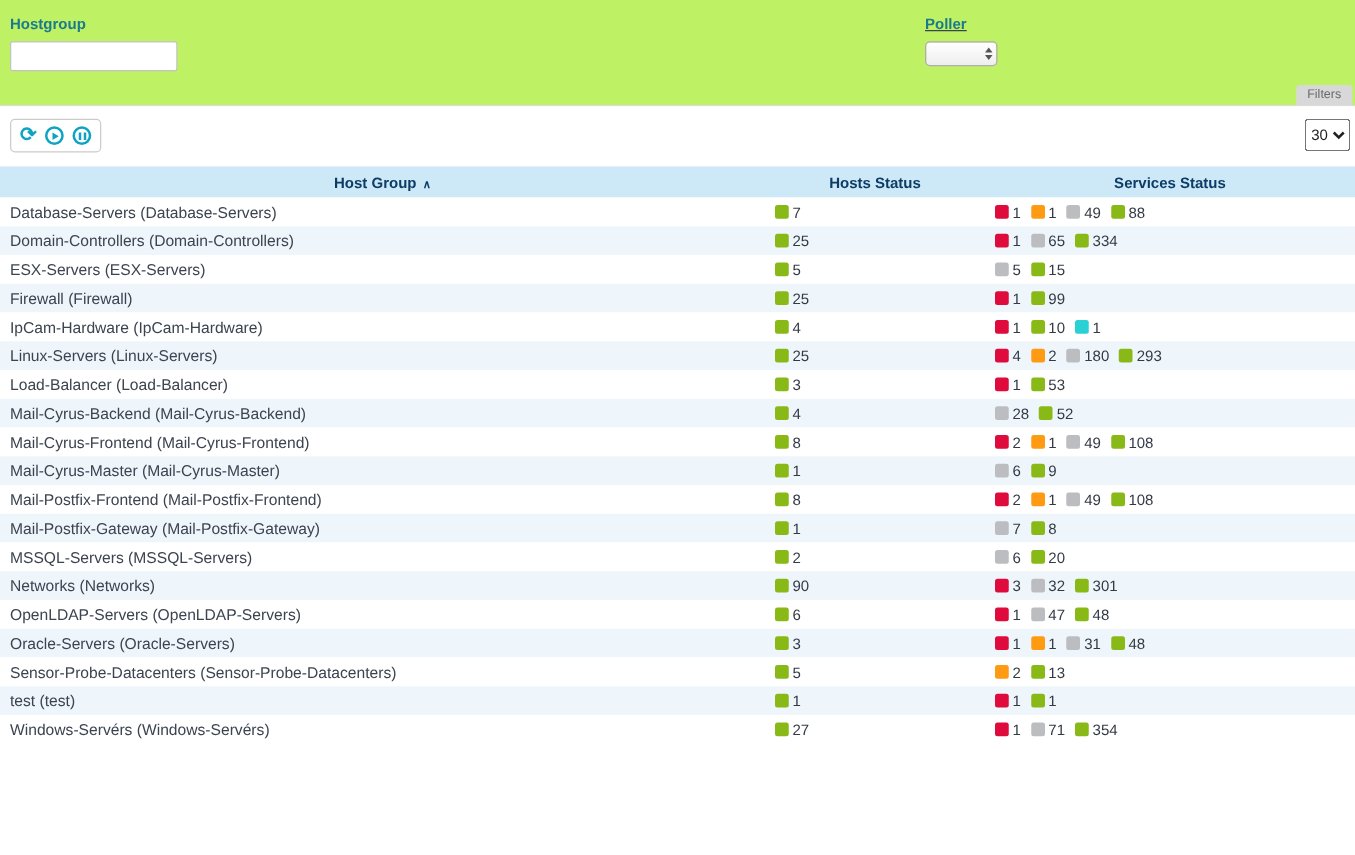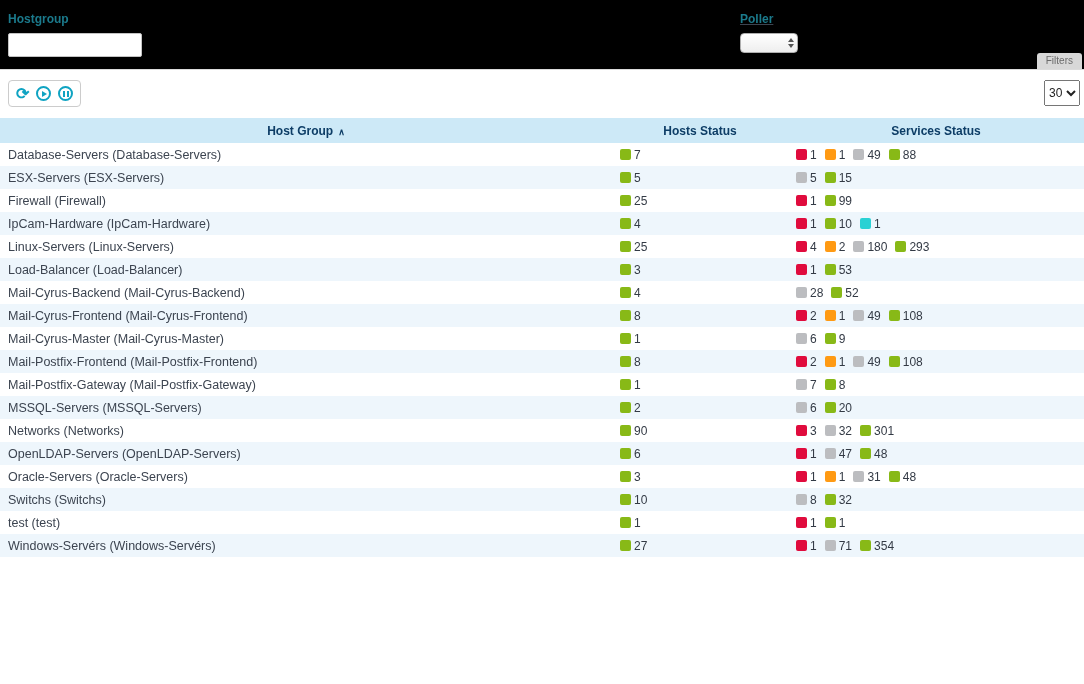--- a/index.html
+++ b/index.html
@@ -5,22 +5,22 @@
   * { box-sizing: border-box; }
   html,body { margin:0; padding:0; }
   body {
     width:1084px; height:684px; overflow:hidden;
     font-family:"Liberation Sans", sans-serif;
     background:#ffffff; font-size:12px; color:#3c4450;
   }
 
   
   .filter-bar {
-    position:relative; height:70px;
-    background:#000000; border-bottom:1px solid #dcdcdc;
+    position:relative; height:85px;
+    background:#bef264; border-bottom:1px solid #dcdcdc;
   }
   .filter-field { position:absolute; }
   .filter-field label {
     display:block; color:#1b7a8c; font-weight:bold;
     font-size:12px; margin-bottom:7px;
   }
   .ff-hostgroup { left:8px; top:12px; }
   .ff-hostgroup input {
     width:134px; height:24px; border:1px solid #c3c3c3;
     border-radius:2px; background:#fff; padding:0 6px;
@@ -154,20 +154,25 @@
       </th>
     </tr>
   </thead>
   <tbody>
       <tr>
     <td><span class="hg-name">Database-Servers (Database-Servers)</span></td>
     <td><span class="badge"><span class="sq" style="background: rgb(136, 185, 23);"></span><span class="num">7</span></span></td>
     <td><span class="badge"><span class="sq" style="background: rgb(224, 11, 61);"></span><span class="num">1</span></span><span class="badge"><span class="sq" style="background: rgb(255, 154, 19);"></span><span class="num">1</span></span><span class="badge"><span class="sq" style="background: rgb(188, 189, 192);"></span><span class="num">49</span></span><span class="badge"><span class="sq" style="background: rgb(136, 185, 23);"></span><span class="num">88</span></span></td>
   </tr>
       <tr>
+    <td><span class="hg-name">Domain-Controllers (Domain-Controllers)</span></td>
+    <td><span class="badge"><span class="sq" style="background: rgb(136, 185, 23);"></span><span class="num">25</span></span></td>
+    <td><span class="badge"><span class="sq" style="background: rgb(224, 11, 61);"></span><span class="num">1</span></span><span class="badge"><span class="sq" style="background: rgb(188, 189, 192);"></span><span class="num">65</span></span><span class="badge"><span class="sq" style="background: rgb(136, 185, 23);"></span><span class="num">334</span></span></td>
+  </tr>
+      <tr>
     <td><span class="hg-name">ESX-Servers (ESX-Servers)</span></td>
     <td><span class="badge"><span class="sq" style="background: rgb(136, 185, 23);"></span><span class="num">5</span></span></td>
     <td><span class="badge"><span class="sq" style="background: rgb(188, 189, 192);"></span><span class="num">5</span></span><span class="badge"><span class="sq" style="background: rgb(136, 185, 23);"></span><span class="num">15</span></span></td>
   </tr>
       <tr>
     <td><span class="hg-name">Firewall (Firewall)</span></td>
     <td><span class="badge"><span class="sq" style="background: rgb(136, 185, 23);"></span><span class="num">25</span></span></td>
     <td><span class="badge"><span class="sq" style="background: rgb(224, 11, 61);"></span><span class="num">1</span></span><span class="badge"><span class="sq" style="background: rgb(136, 185, 23);"></span><span class="num">99</span></span></td>
   </tr>
       <tr>
@@ -224,23 +229,23 @@
     <td><span class="hg-name">OpenLDAP-Servers (OpenLDAP-Servers)</span></td>
     <td><span class="badge"><span class="sq" style="background: rgb(136, 185, 23);"></span><span class="num">6</span></span></td>
     <td><span class="badge"><span class="sq" style="background: rgb(224, 11, 61);"></span><span class="num">1</span></span><span class="badge"><span class="sq" style="background: rgb(188, 189, 192);"></span><span class="num">47</span></span><span class="badge"><span class="sq" style="background: rgb(136, 185, 23);"></span><span class="num">48</span></span></td>
   </tr>
       <tr>
     <td><span class="hg-name">Oracle-Servers (Oracle-Servers)</span></td>
     <td><span class="badge"><span class="sq" style="background: rgb(136, 185, 23);"></span><span class="num">3</span></span></td>
     <td><span class="badge"><span class="sq" style="background: rgb(224, 11, 61);"></span><span class="num">1</span></span><span class="badge"><span class="sq" style="background: rgb(255, 154, 19);"></span><span class="num">1</span></span><span class="badge"><span class="sq" style="background: rgb(188, 189, 192);"></span><span class="num">31</span></span><span class="badge"><span class="sq" style="background: rgb(136, 185, 23);"></span><span class="num">48</span></span></td>
   </tr>
       <tr>
-    <td><span class="hg-name">Switchs (Switchs)</span></td>
-    <td><span class="badge"><span class="sq" style="background: rgb(136, 185, 23);"></span><span class="num">10</span></span></td>
-    <td><span class="badge"><span class="sq" style="background: rgb(188, 189, 192);"></span><span class="num">8</span></span><span class="badge"><span class="sq" style="background: rgb(136, 185, 23);"></span><span class="num">32</span></span></td>
+    <td><span class="hg-name">Sensor-Probe-Datacenters (Sensor-Probe-Datacenters)</span></td>
+    <td><span class="badge"><span class="sq" style="background: rgb(136, 185, 23);"></span><span class="num">5</span></span></td>
+    <td><span class="badge"><span class="sq" style="background: rgb(255, 154, 19);"></span><span class="num">2</span></span><span class="badge"><span class="sq" style="background: rgb(136, 185, 23);"></span><span class="num">13</span></span></td>
   </tr>
       <tr>
     <td><span class="hg-name">test (test)</span></td>
     <td><span class="badge"><span class="sq" style="background: rgb(136, 185, 23);"></span><span class="num">1</span></span></td>
     <td><span class="badge"><span class="sq" style="background: rgb(224, 11, 61);"></span><span class="num">1</span></span><span class="badge"><span class="sq" style="background: rgb(136, 185, 23);"></span><span class="num">1</span></span></td>
   </tr>
       <tr>
     <td><span class="hg-name">Windows-Servérs (Windows-Servérs)</span></td>
     <td><span class="badge"><span class="sq" style="background: rgb(136, 185, 23);"></span><span class="num">27</span></span></td>
     <td><span class="badge"><span class="sq" style="background: rgb(224, 11, 61);"></span><span class="num">1</span></span><span class="badge"><span class="sq" style="background: rgb(188, 189, 192);"></span><span class="num">71</span></span><span class="badge"><span class="sq" style="background: rgb(136, 185, 23);"></span><span class="num">354</span></span></td>

